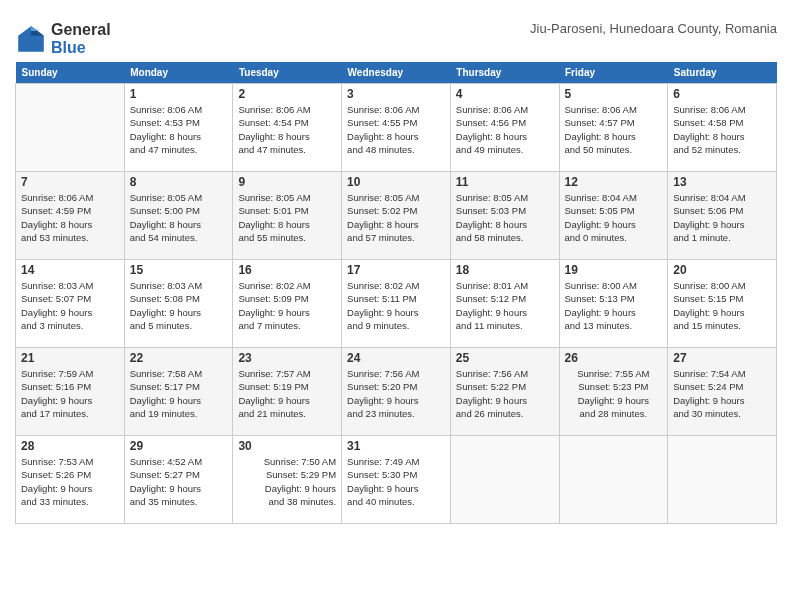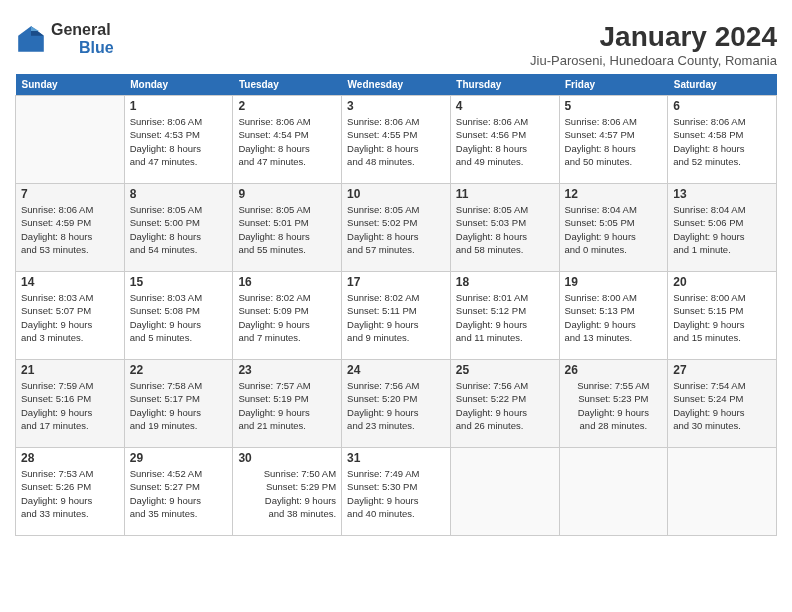--- a/index.html
+++ b/index.html
@@ -35,21 +35,20 @@
     }
     .logo-general {
       font-size: 16px;
       font-weight: bold;
       color: #333;
     }
     .logo-blue {
       font-size: 16px;
       font-weight: bold;
       color: #2a6db5;
-      margin-left: 28px;
     }
     .logo-icon {
       width: 32px;
       height: 32px;
     }
     .title-block {
       text-align: right;
     }
     .main-title {
       font-size: 28px;
@@ -109,21 +108,20 @@
         <polygon points="20,4 36,16 36,36 4,36 4,16" fill="#2a6db5"></polygon>
         <polygon points="20,4 36,16 20,16" fill="#1a4d8a"></polygon>
         <polygon points="20,4 30,10 20,10" fill="#5a9fd4"></polygon>
       </svg>
       <div class="logo-text">
         <span class="logo-general">General</span>
         <span class="logo-blue">Blue</span>
       </div>
     </div>
     <div class="title-block">
-      <div class="main-title">January 2024</div>
       <div class="subtitle">Jiu-Paroseni, Hunedoara County, Romania</div>
     </div>
   </div>
 
   <table>
     <thead>
       <tr>
         <th>Sunday</th>
         <th>Monday</th>
         <th>Tuesday</th>

